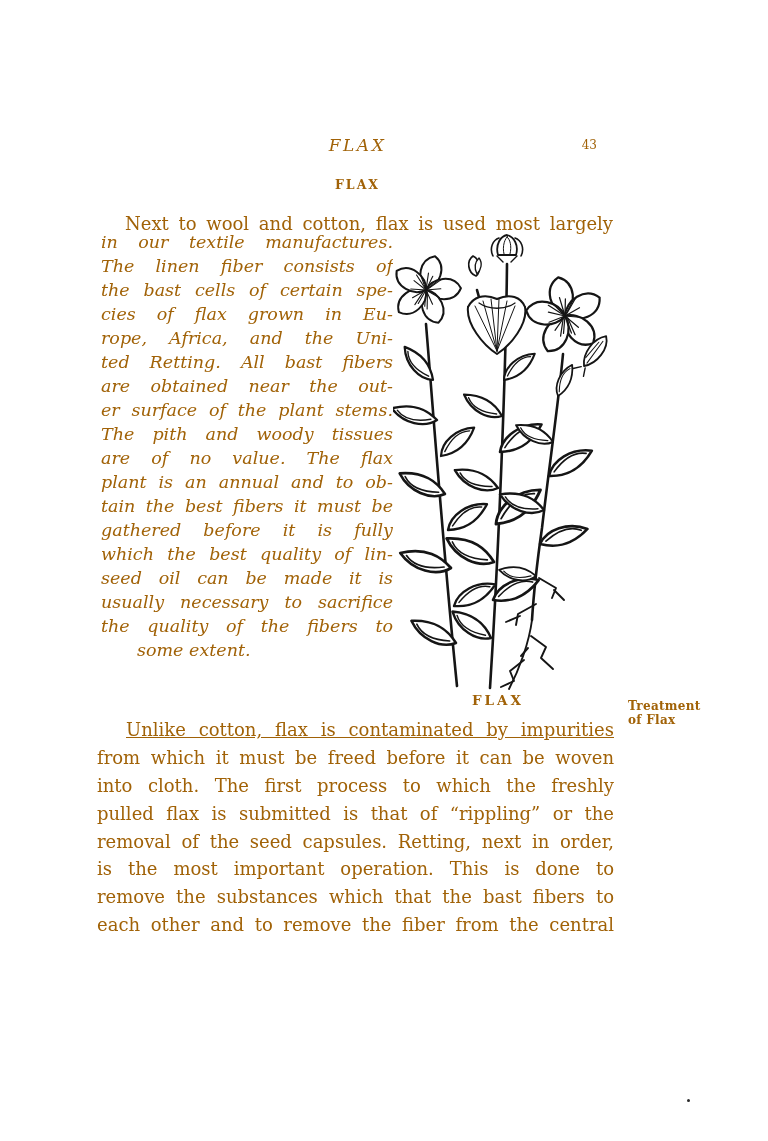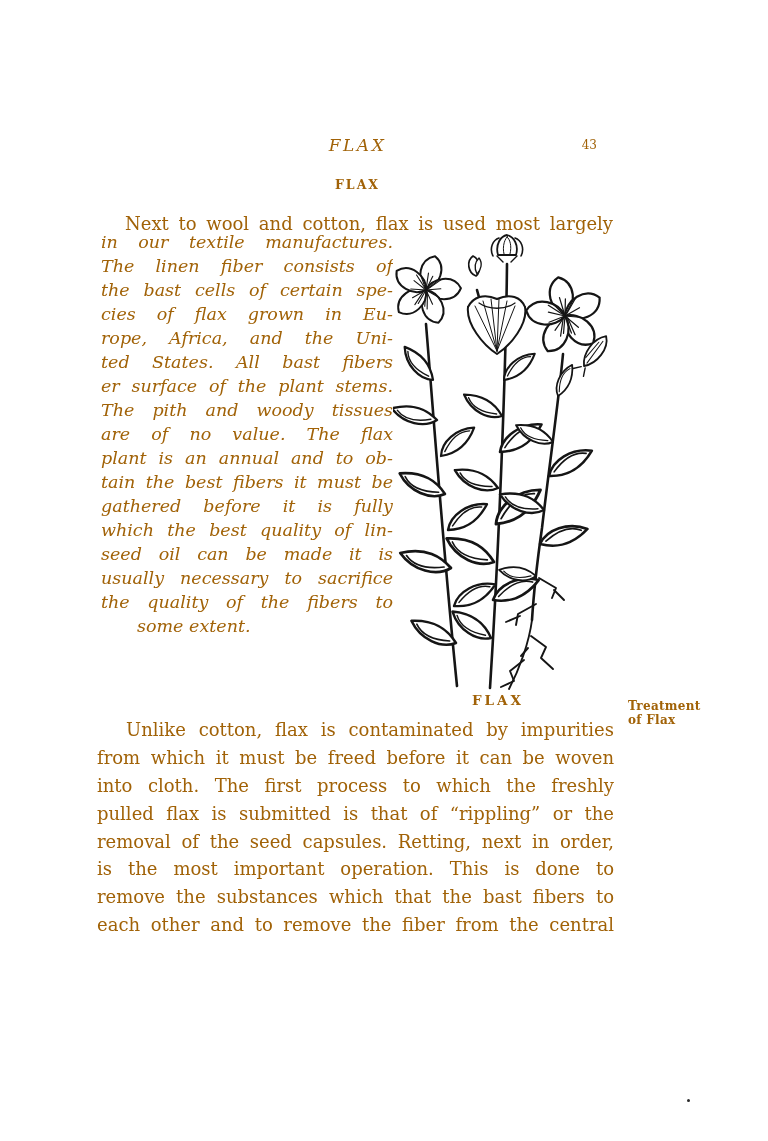--- a/index.html
+++ b/index.html
@@ -56,21 +56,21 @@
     letter-spacing: 3px;
   }
   .para2 {
     position: absolute; top: 716px; left: 97px; width: 517px;
   }
   .p2-line {
     font-size: 18px; line-height: 27.9px;
     text-align: justify; text-align-last: justify;
     height: 27.9px; overflow: hidden;
   }
-  .p2-line:first-child { text-indent: 29px; }
+  .p2-line:first-child { text-indent: 29px; text-decoration: underline; }
   .margin-note {
     position: absolute; top: 700px; left: 628px; width: 95px;
     font-weight: bold; font-size: 12px; line-height: 13.5px;
     letter-spacing: 0.3px;
   }
   .speck {
     position: absolute; top: 1099px; left: 687px;
     width: 3px; height: 3px; background: #2a2a2a; border-radius: 50%;
   }
 </style>
@@ -84,21 +84,22 @@
   <div class="section-heading">FLAX</div>
 
   <div class="para1-first-line">Next to wool and cotton, flax is used most largely</div>
 
   <div class="left-column">
       <div class="col-line">in our textile manufactures.</div>
       <div class="col-line">The linen fiber consists of</div>
       <div class="col-line">the bast cells of certain spe-</div>
       <div class="col-line">cies of flax grown in Eu-</div>
       <div class="col-line">rope, Africa, and the Uni-</div>
-      <div class="col-line">ted States. All bast fibers</div>
+      <div class="col-line">ted Retting. All bast fibers</div>
+      <div class="col-line">are obtained near the out-</div>
       <div class="col-line">er surface of the plant stems.</div>
       <div class="col-line">The pith and woody tissues</div>
       <div class="col-line">are of no value. The flax</div>
       <div class="col-line">plant is an annual and to ob-</div>
       <div class="col-line">tain the best fibers it must be</div>
       <div class="col-line">gathered before it is fully</div>
       <div class="col-line">which the best quality of lin-</div>
       <div class="col-line">seed oil can be made it is</div>
       <div class="col-line">usually necessary to sacrifice</div>
       <div class="col-line">the quality of the fibers to</div>

